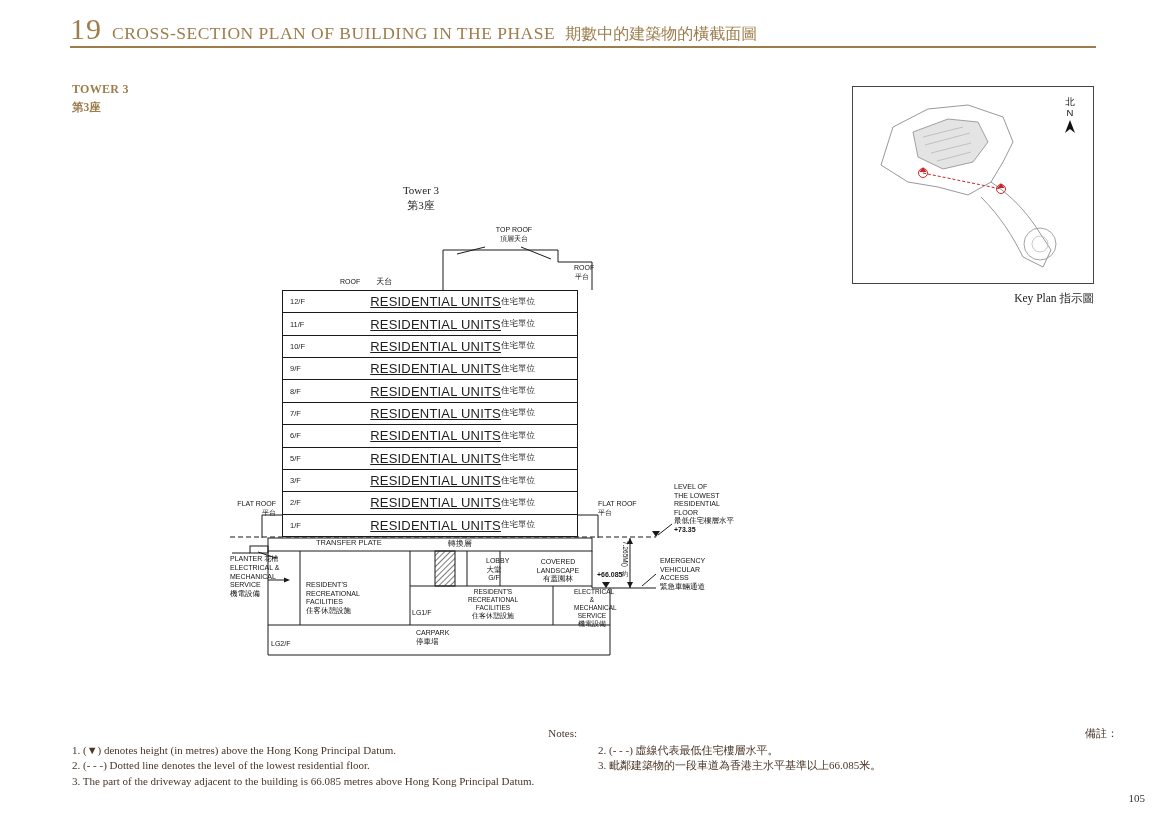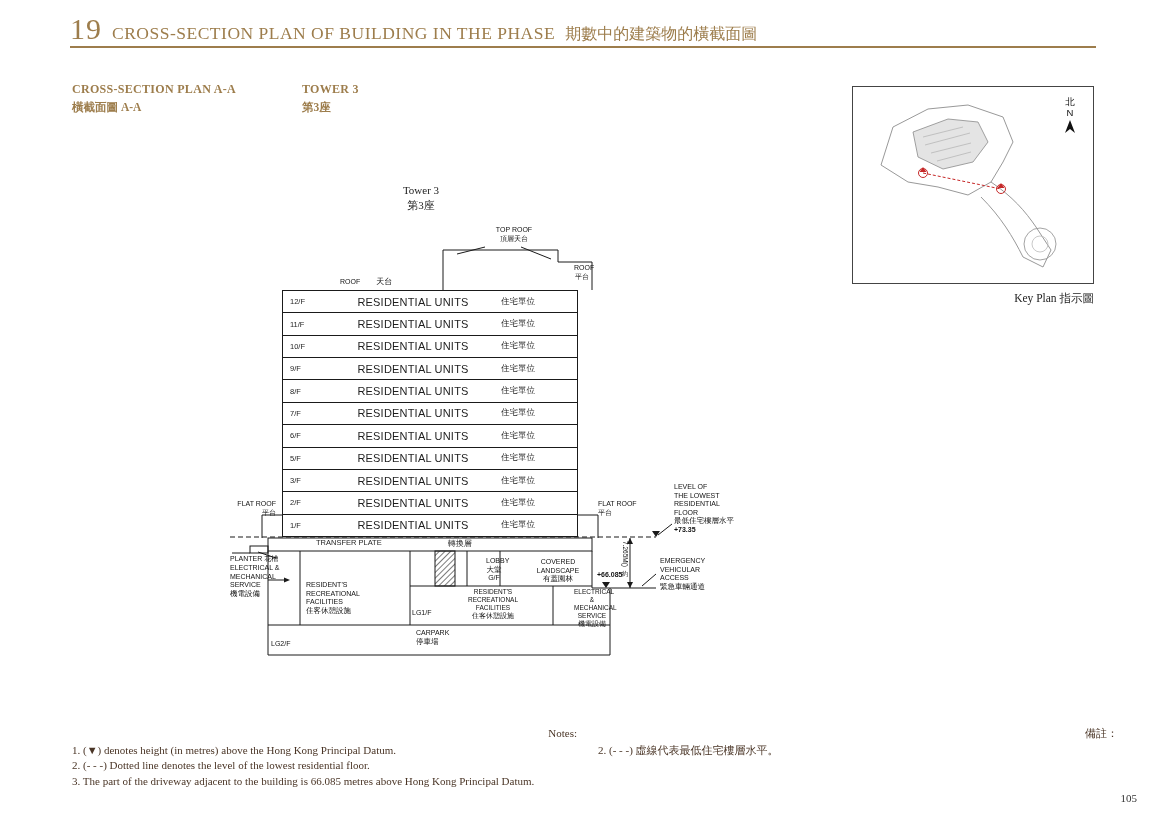--- a/index.html
+++ b/index.html
@@ -35,50 +35,46 @@
   .lbl{position:absolute;font-size:7px;line-height:8.5px;color:#111;}
   .lbl.c{text-align:center;padding-left:20px;}
   .lbl.r{text-align:right;}
   .tower-title{position:absolute;left:375px;top:183px;width:92px;text-align:center;
                font-family:"Liberation Serif", serif;font-size:11px;line-height:15px;color:#222;}
   .tower{position:absolute;left:282px;top:290px;width:296px;height:247px;border:1px solid #1a1a1a;
          display:flex;flex-direction:column;background:#fff;}
   .floor-row{flex:1;display:flex;align-items:center;border-bottom:1px solid #1a1a1a;}
   .floor-row:last-child{border-bottom:none;}
   .fl{width:42px;padding-left:7px;font-size:7.5px;}
-  .fu{flex:1;text-align:center;font-size:11px;letter-spacing:.2px;}
+  .fu{flex:1;text-align:right;font-size:13px;letter-spacing:.2px;text-decoration:underline;}
   .fz{width:76px;font-size:8.5px;}
   .tplate{position:absolute;left:268px;top:538px;width:324px;height:13px;display:flex;align-items:flex-start;font-size:7.5px;}
   .tplate .en{margin-left:48px;}
   .tplate .zh{margin-left:66px;font-size:8px;}
   .dimv{position:absolute;left:620px;top:541px;height:48px;writing-mode:vertical-rl;font-size:6.5px;color:#111;}
 
   
   .notes{position:absolute;top:726px;width:505px;color:var(--note);
          font-family:"Liberation Serif", serif;font-size:11px;line-height:15.5px;}
   .notes .nh{margin-bottom:1px;text-align:right;}
   .notes-en{left:72px;}
   .notes-zh{left:598px;width:520px;}
-  .pageno{position:absolute;right:28px;top:792px;font-family:"Liberation Serif", serif;font-size:11px;color:#333;}
+  .pageno{position:absolute;right:20px;top:792px;font-family:"Liberation Serif", serif;font-size:11px;color:#333;}
 </style>
 </head>
 <body>
 
 <div class="hdr">
   <span class="num">19</span>
   <span class="ten">CROSS-SECTION PLAN OF BUILDING IN THE PHASE</span>
   <span class="tzh">期數中的建築物的橫截面圖</span>
 </div>
 <div class="rule"></div>
 
 <div class="subhead">
-  <div>
-    <div class="en">CROSS-SECTION PLAN A-A</div>
-    <div class="zh">橫截面圖 A-A</div>
-  </div>
   <div>
     <div class="en">TOWER 3</div>
     <div class="zh">第3座</div>
   </div>
 </div>
 
 <div class="keyplan">
   <svg width="240" height="196" viewBox="0 0 240 196">
     <path d="M28,78 L40,40 L75,22 L115,18 L150,30 L160,55 L150,75 L138,95 L115,108 L85,100 L55,95 Z" fill="none" stroke="#999" stroke-width="1"></path>
     <path d="M60,45 L95,32 L125,35 L135,55 L120,75 L90,82 L65,70 Z" fill="#e4e4e4" stroke="#8a8a8a" stroke-width="0.8"></path>
@@ -324,15 +320,16 @@
 <div class="notes notes-en">
   <div class="nh">Notes:</div>
   <div>1. (▼) denotes height (in metres) above the Hong Kong Principal Datum.</div>
   <div>2. (- - -) Dotted line denotes the level of the lowest residential floor.</div>
   <div>3. The part of the driveway adjacent to the building is 66.085 metres above Hong Kong Principal Datum.</div>
 </div>
 
 <div class="notes notes-zh">
   <div class="nh">備註：</div>
   <div>2. (- - -) 虛線代表最低住宅樓層水平。</div>
+  <div>3. 毗鄰建築物的一段車道為香港主水平基準以上66.085米。</div>
 </div>
 
 <div class="pageno">105</div>
 
 </body></html>

